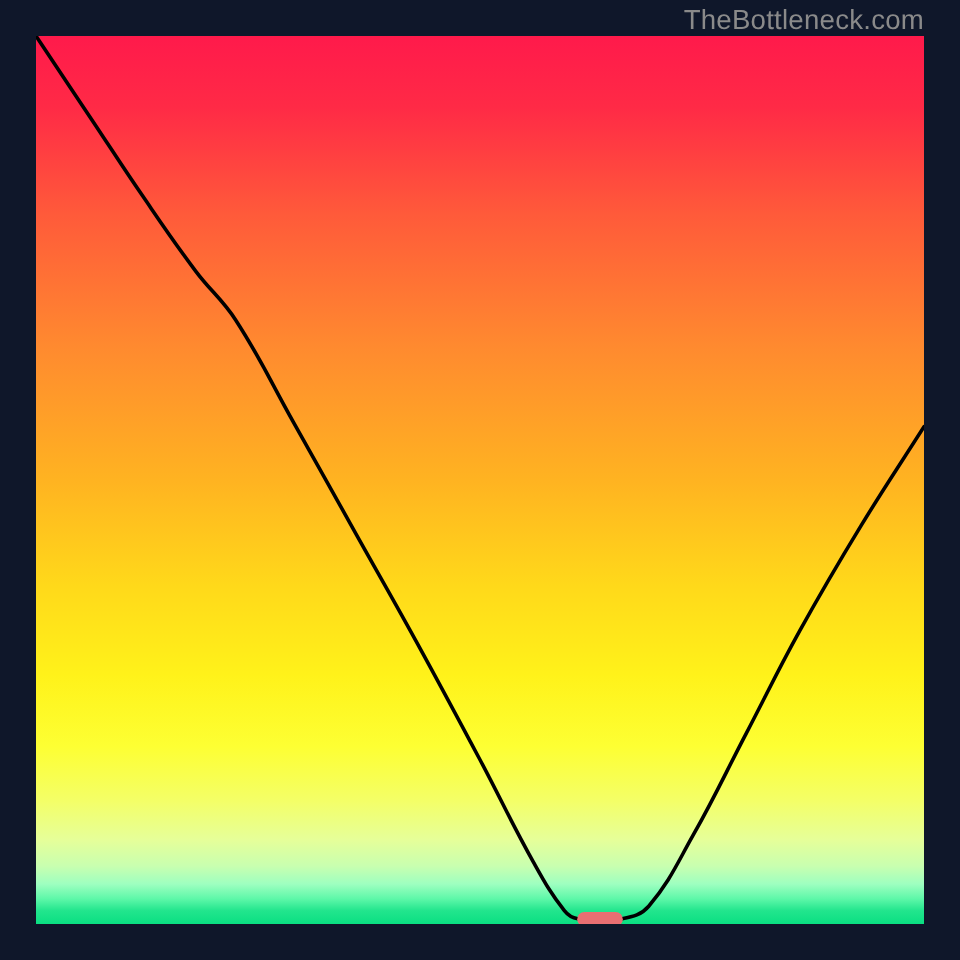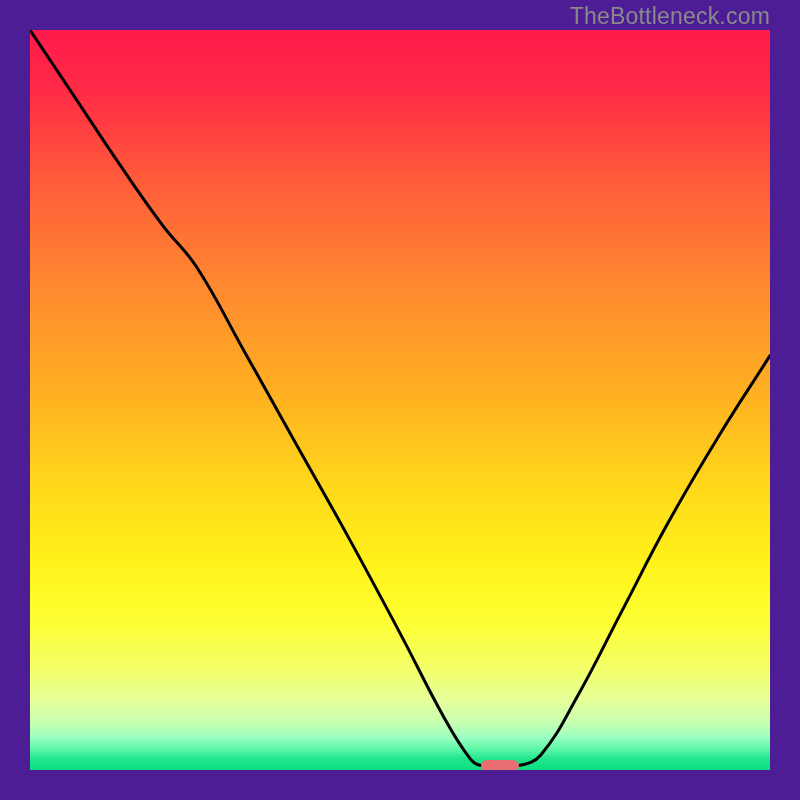--- a/index.html
+++ b/index.html
@@ -9,21 +9,21 @@
     height: 800px;
     background: #000;
     overflow: hidden;
   }
   .frame {
     position: absolute;
     left: 0;
     top: 0;
     width: 800px;
     height: 800px;
-    background: #4c1d95;
+    background: #0f172a;
   }
   .plot-area {
     position: absolute;
     left: 30px;
     top: 30px;
     width: 740px;
     height: 740px;
     overflow: hidden;
   }
   .gradient {

